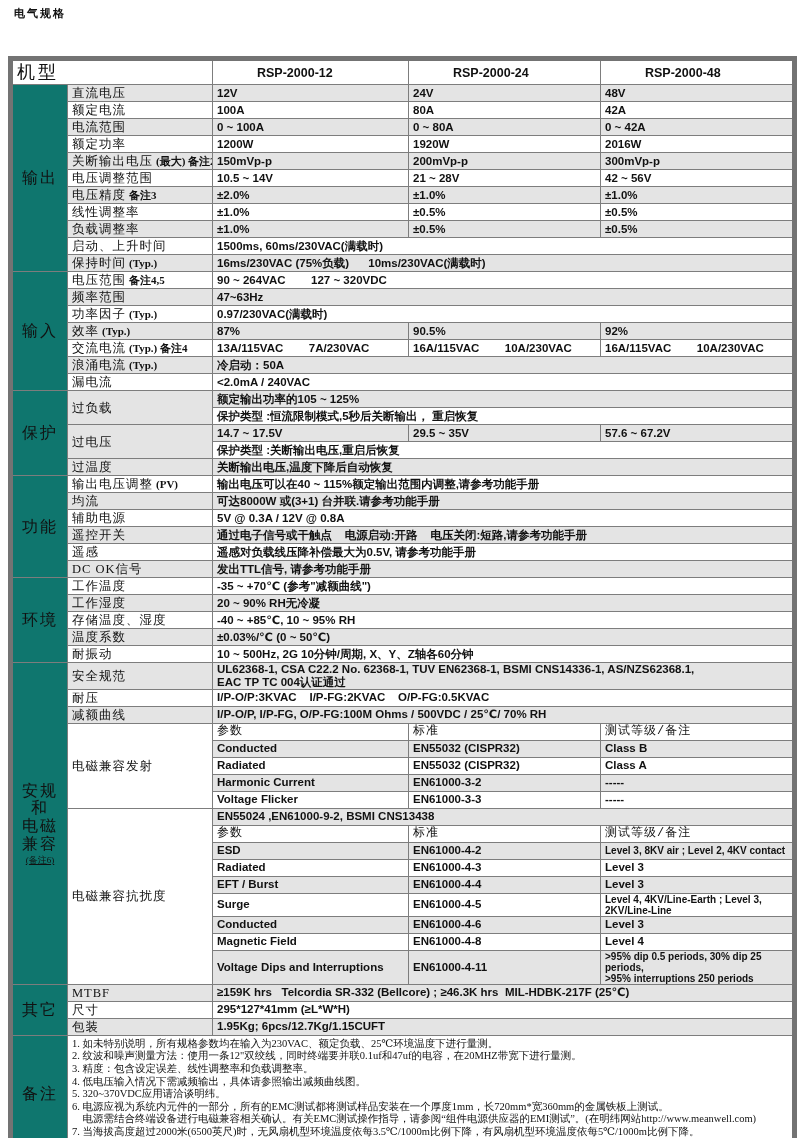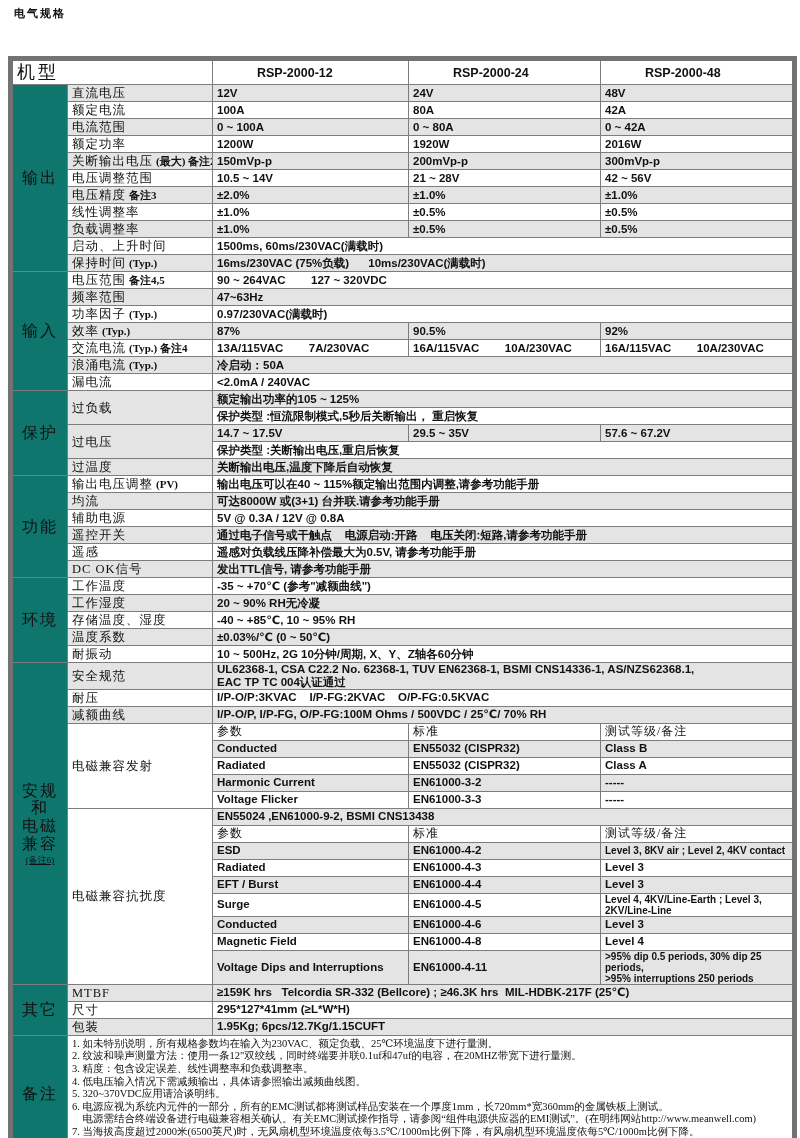--- a/index.html
+++ b/index.html
@@ -31,21 +31,21 @@
   }
   td.cat .catsub{display:block;font-size:9px;letter-spacing:0;margin-top:2px;font-family:"Liberation Serif",serif;text-decoration:underline;}
   td.name{
     font-family:"Liberation Serif","DejaVu Serif",serif;
     font-size:12.5px;letter-spacing:1px;white-space:nowrap;
   }
   td.val{
     font-weight:bold;font-size:11.5px;white-space:pre-wrap;
   }
   td.hdr{
-    font-family:Liberation Serif, serif;
+    font-family:Liberation Mono, monospace;
     font-size:12px;letter-spacing:1px;
   }
   .sub{font-size:11px;font-weight:bold;letter-spacing:0;font-family:Liberation Serif, serif;margin-left:3px;}
   td.modelhead{font-weight:bold;font-size:12.5px;padding-left:44px;}
   td.modellabel{
     font-family:"Liberation Serif","DejaVu Serif",serif;
     font-size:18px;letter-spacing:3px;height:23px;
   }
   .g{background:#e4e4e4;}
   td.small{font-size:10px;line-height:1.1;}

